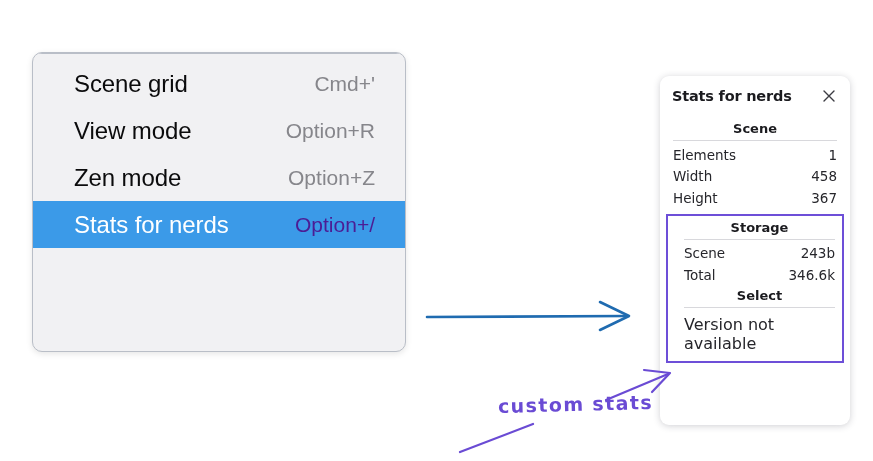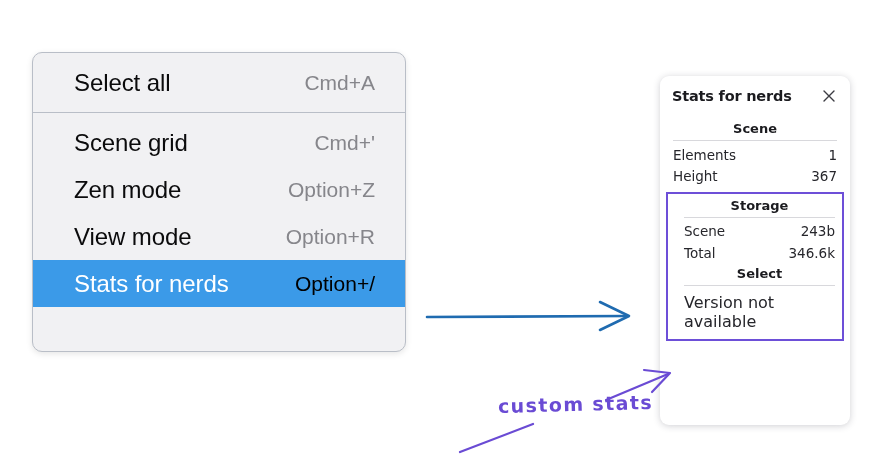--- a/index.html
+++ b/index.html
@@ -56,21 +56,21 @@
   }
   .menu-item .mi-shortcut {
     font-size: 21px;
     color: #86868b;
     white-space: nowrap;
   }
   .menu-item.selected {
     background: #3b9ae8;
   }
   .menu-item.selected .mi-label { color: #ffffff; }
-  .menu-item.selected .mi-shortcut { color: #000000; text-align: center; }
+  .menu-item.selected .mi-shortcut { color: #4c1d95; text-align: center; }
 
   
   #stats-panel {
     position: absolute;
     left: 660px;
     top: 76px;
     width: 190px;
     height: 349px;
     background: #ffffff;
     border-radius: 9px;
@@ -157,41 +157,35 @@
     letter-spacing: 1.4px;
     transform: rotate(-1.5deg);
     white-space: nowrap;
   }
 </style>
 </head>
 <body>
 
 <div id="context-menu">
 
-  <div class="menu-group">
-    <div class="menu-item">
-      <span class="mi-label">Select all</span>
-      <span class="mi-shortcut">Cmd+A</span>
-    </div>
-  </div>
 
   <div class="menu-sep"></div>
 
   <div class="menu-group">
     <div class="menu-item">
       <span class="mi-label">Scene grid</span>
       <span class="mi-shortcut">Cmd+'</span>
     </div>
     <div class="menu-item">
+      <span class="mi-label">View mode</span>
+      <span class="mi-shortcut">Option+R</span>
+    </div>
+    <div class="menu-item">
       <span class="mi-label">Zen mode</span>
       <span class="mi-shortcut">Option+Z</span>
-    </div>
-    <div class="menu-item">
-      <span class="mi-label">View mode</span>
-      <span class="mi-shortcut">Option+R</span>
     </div>
     <div class="menu-item selected">
       <span class="mi-label">Stats for nerds</span>
       <span class="mi-shortcut">Option+/</span>
     </div>
   </div>
 </div>
 
 <div id="stats-panel">
 
@@ -205,20 +199,24 @@
   </div>
 
   <div class="sp-section-head">Scene</div>
   <div class="sp-rule"></div>
 
   <div class="sp-row">
     <span class="sp-key">Elements</span>
     <span class="sp-val">1</span>
   </div>
   <div class="sp-row">
+    <span class="sp-key">Width</span>
+    <span class="sp-val">458</span>
+  </div>
+  <div class="sp-row">
     <span class="sp-key">Height</span>
     <span class="sp-val">367</span>
   </div>
 
   <div id="highlight-box">
 
     <div class="sp-section-head">Storage</div>
     <div class="sp-rule"></div>
 
     <div class="sp-row">

